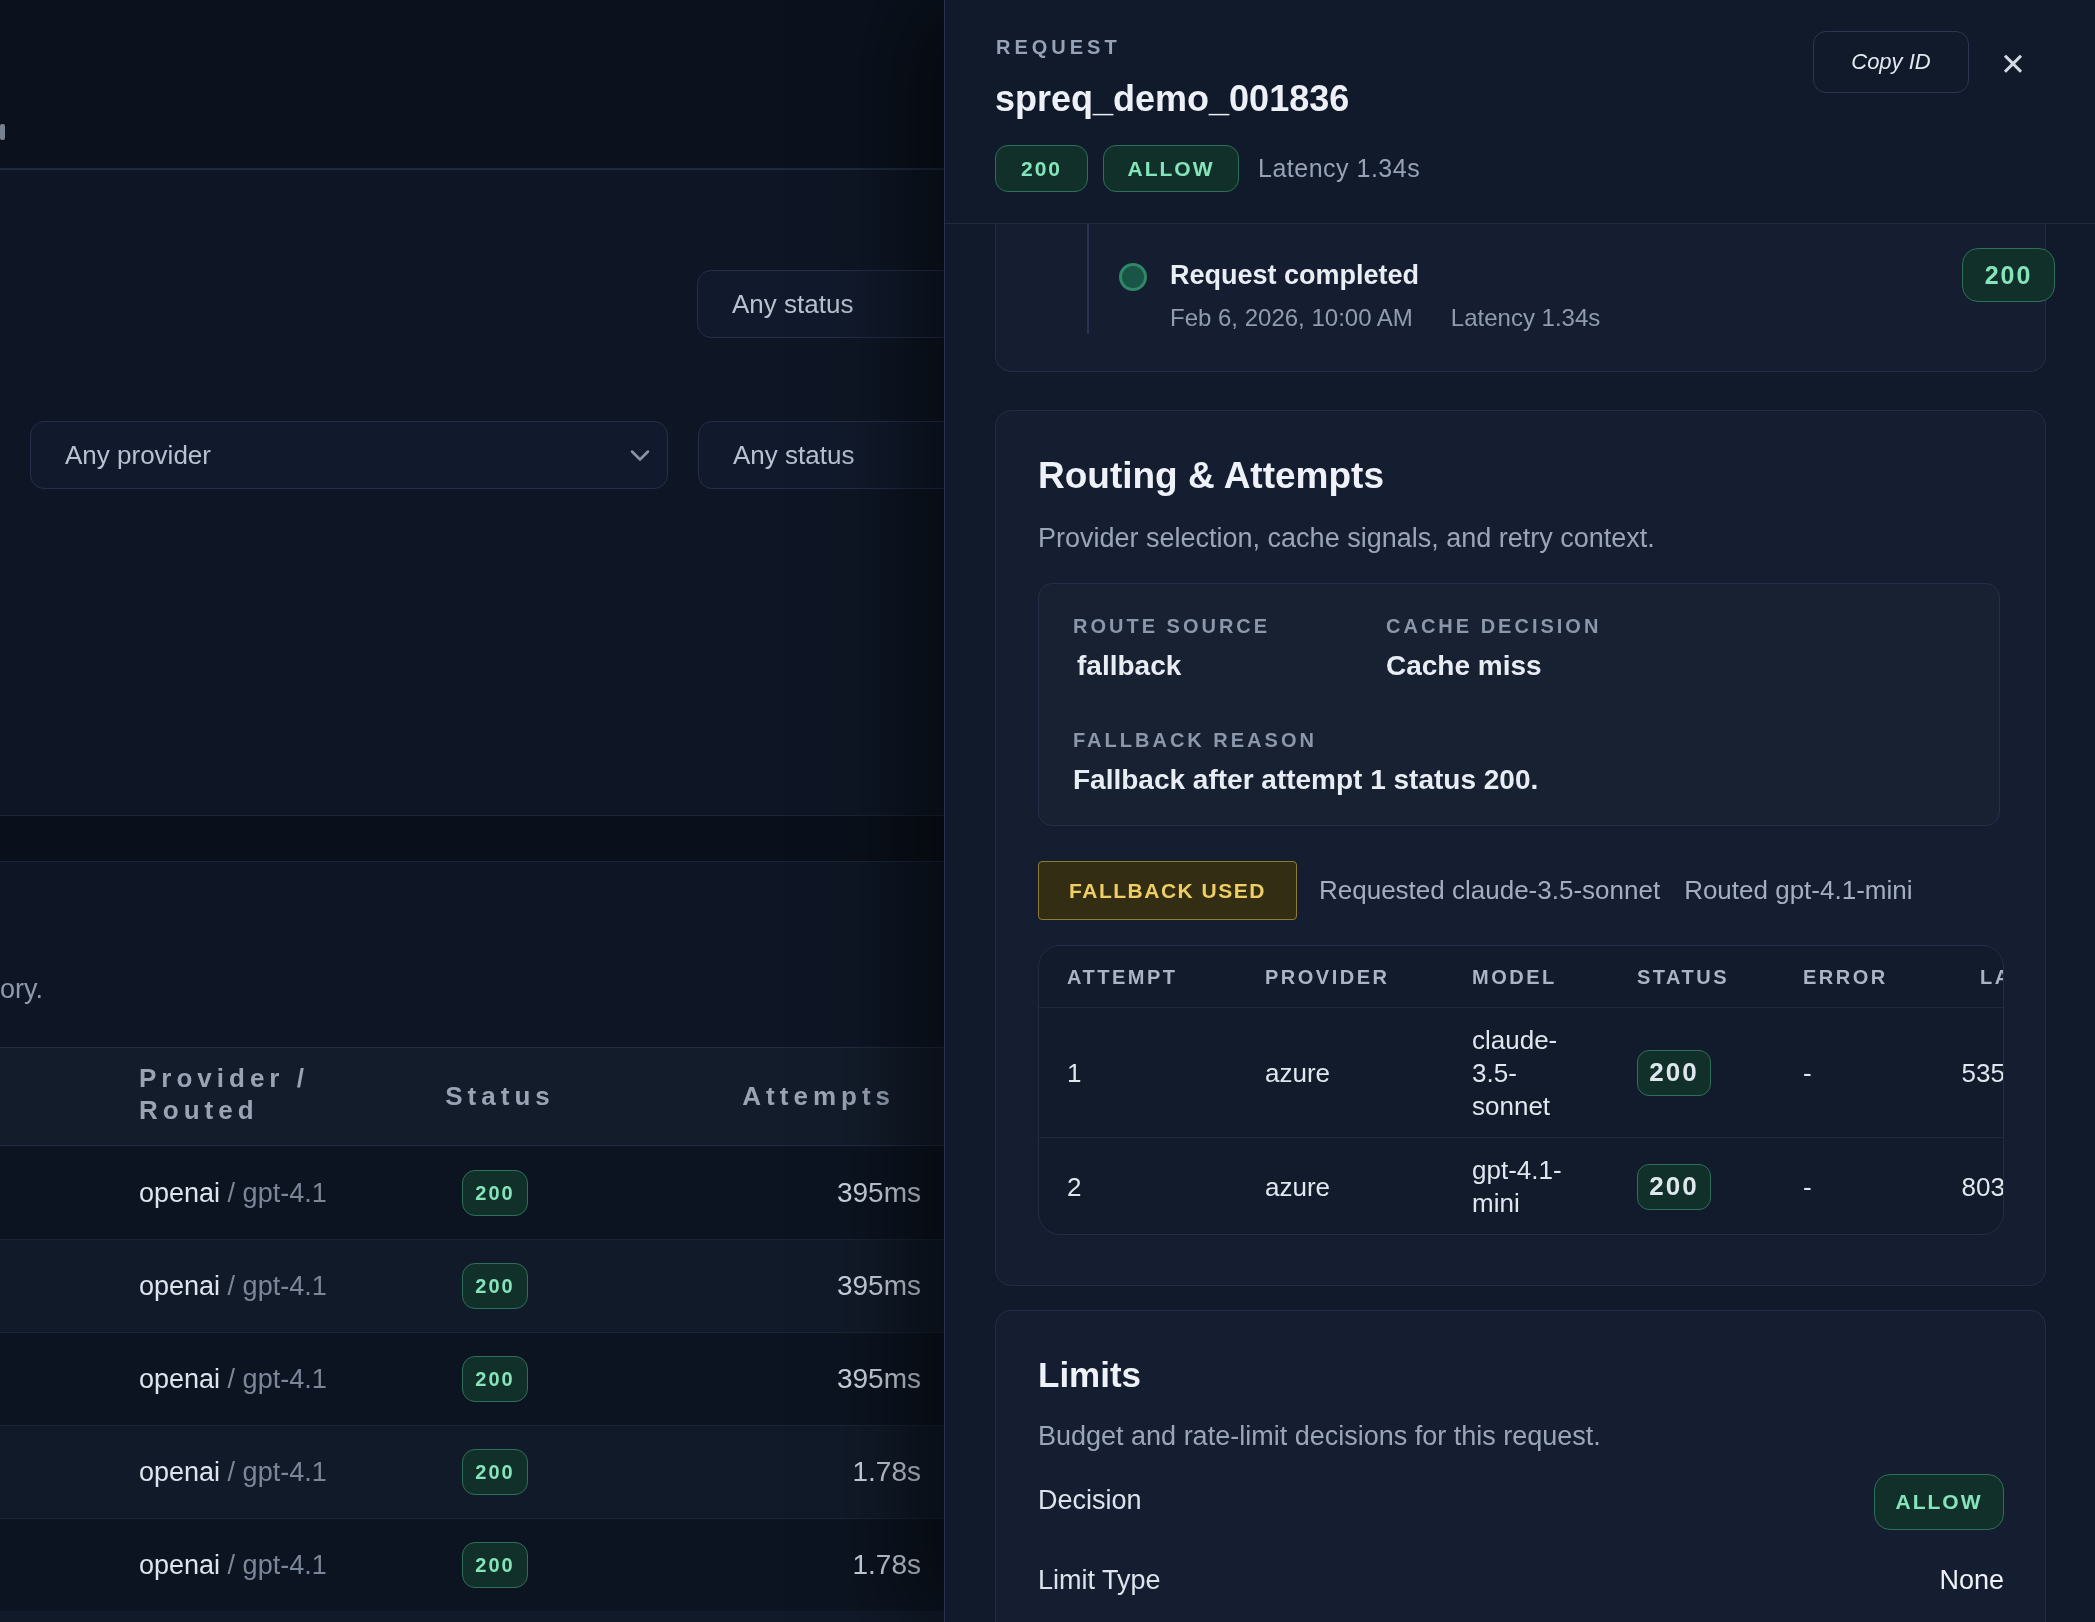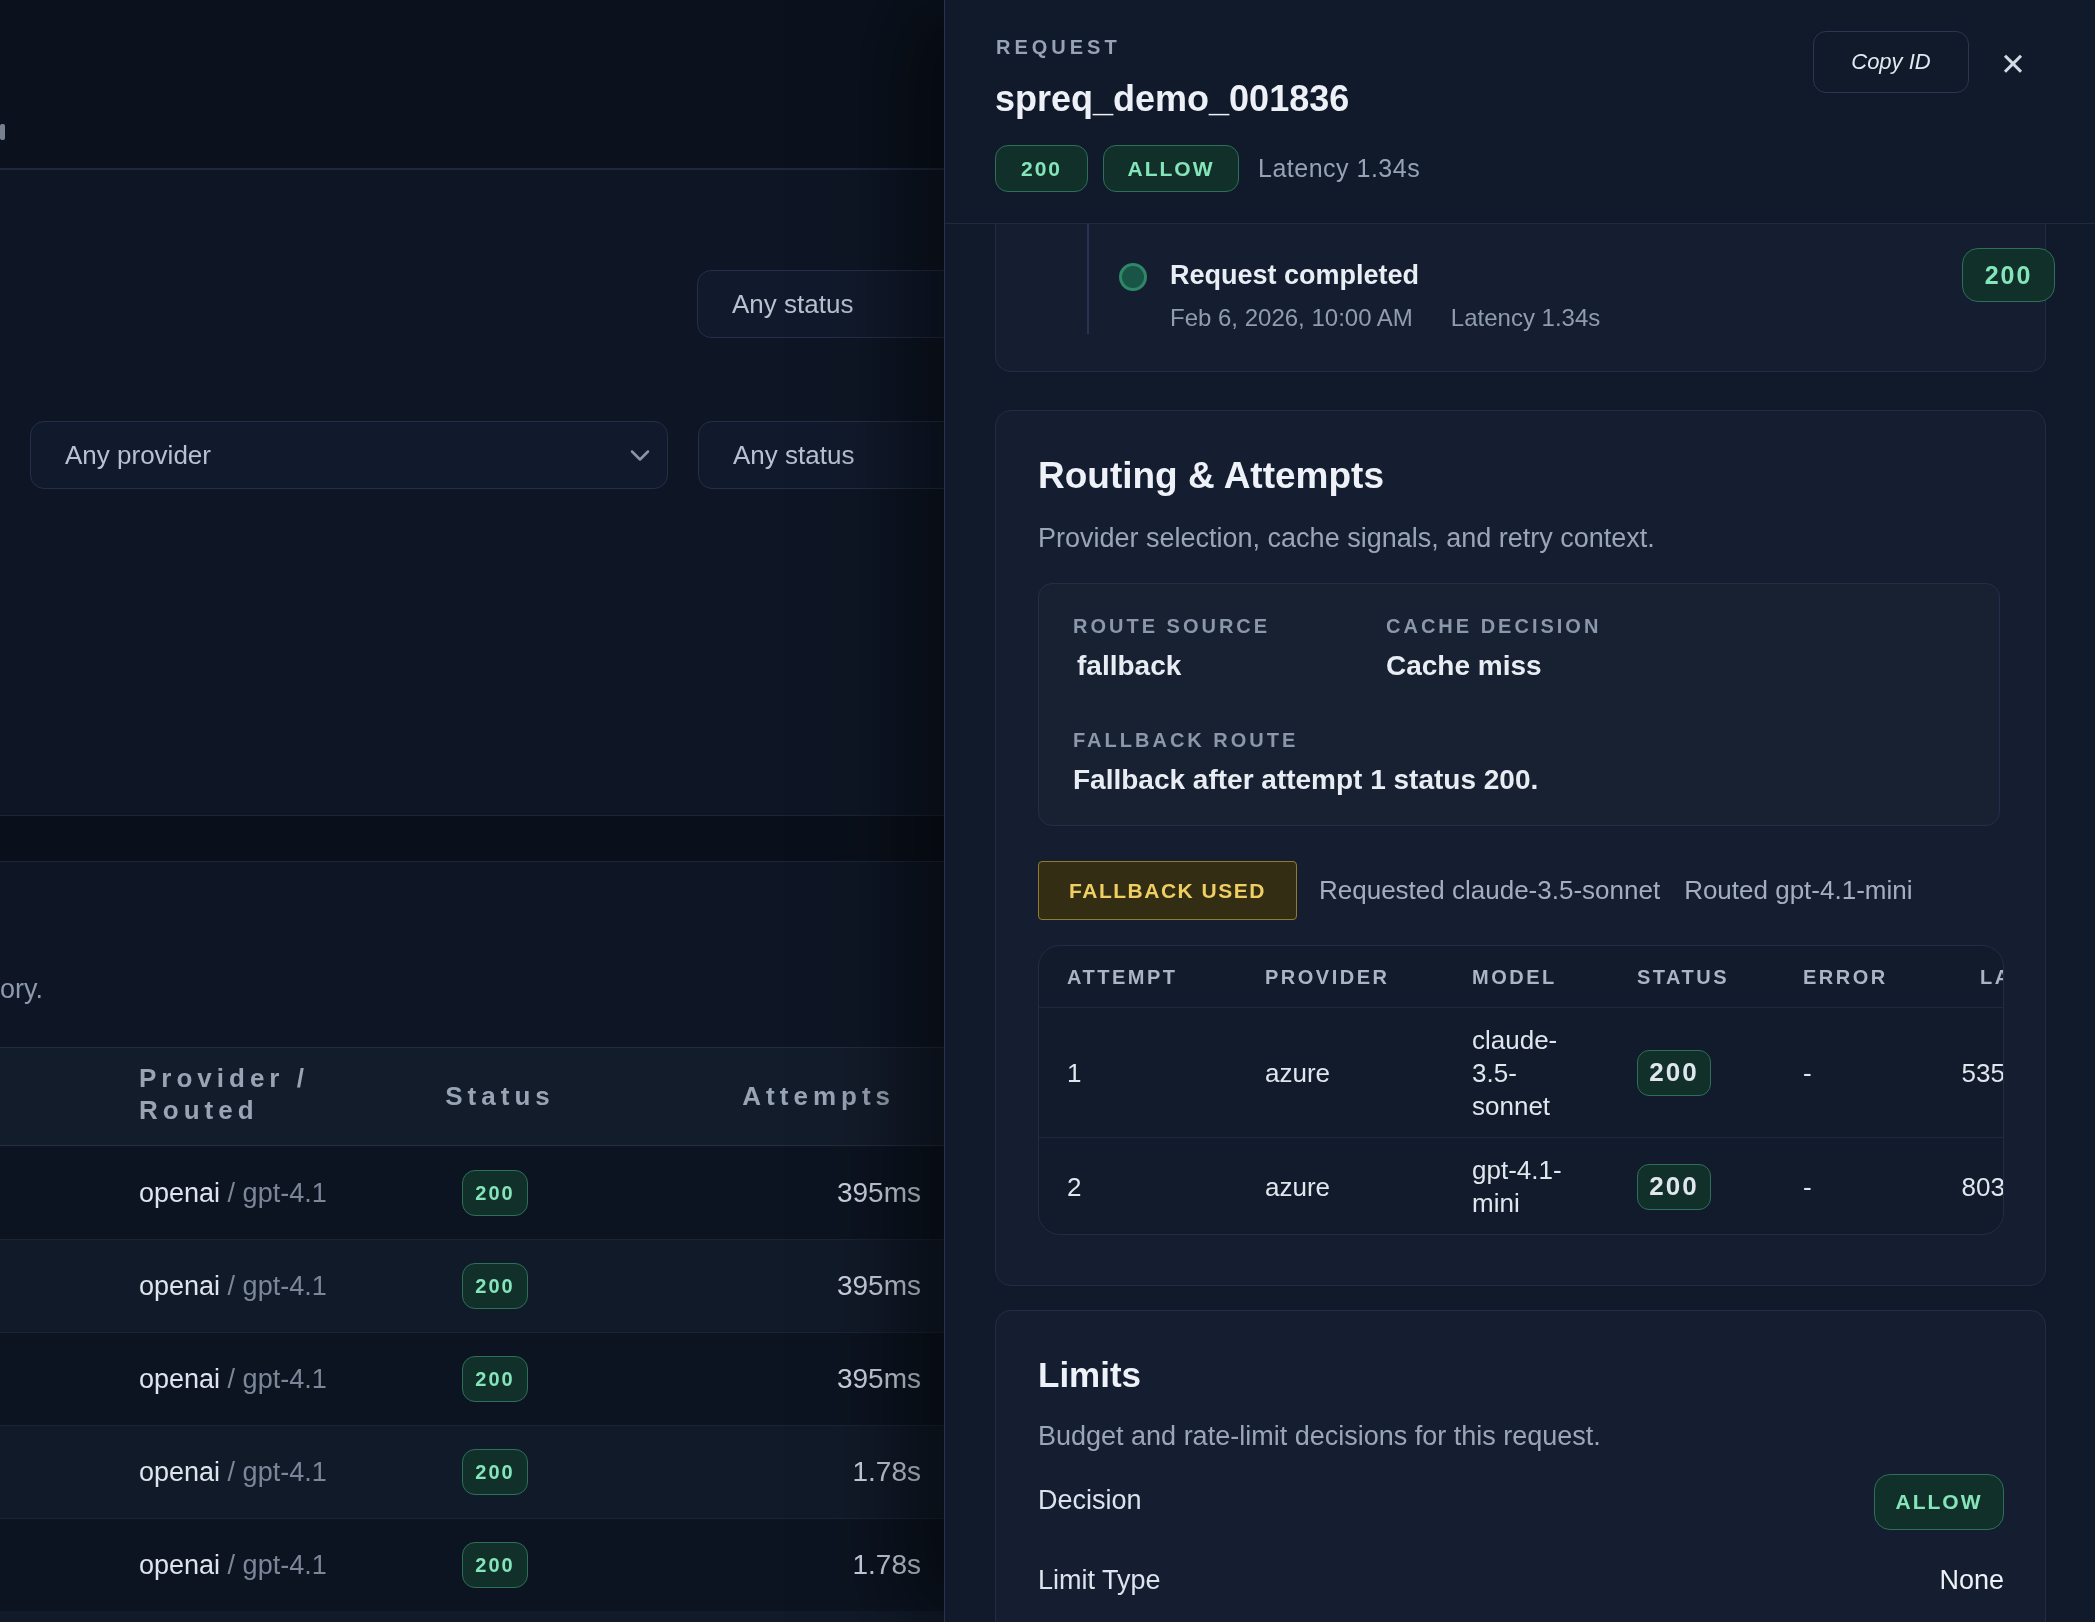--- a/index.html
+++ b/index.html
@@ -253,21 +253,21 @@
 
   <div class="card" id="routing-card">
     <div class="rt-heading">Routing &amp; Attempts</div>
     <div class="rt-sub">Provider selection, cache signals, and retry context.</div>
 
     <div class="inner-box">
       <div class="kv-label kv-rs-l">ROUTE SOURCE</div>
       <div class="kv-value kv-rs-v">fallback</div>
       <div class="kv-label kv-cd-l">CACHE DECISION</div>
       <div class="kv-value kv-cd-v">Cache miss</div>
-      <div class="kv-label kv-fb-l">FALLBACK ROUTE</div>
+      <div class="kv-label kv-fb-l">FALLBACK REASON</div>
       <div class="kv-value kv-fb-v">Fallback after attempt 1 status 200.</div>
     </div>
 
     <div class="fb-row">
       <span class="fb-badge">FALLBACK USED</span>
       <span class="fb-note">
         <span class="seg">Requested claude-3.5-sonnet</span><span class="seg">Routed gpt-4.1-mini</span>
       </span>
     </div>
 

